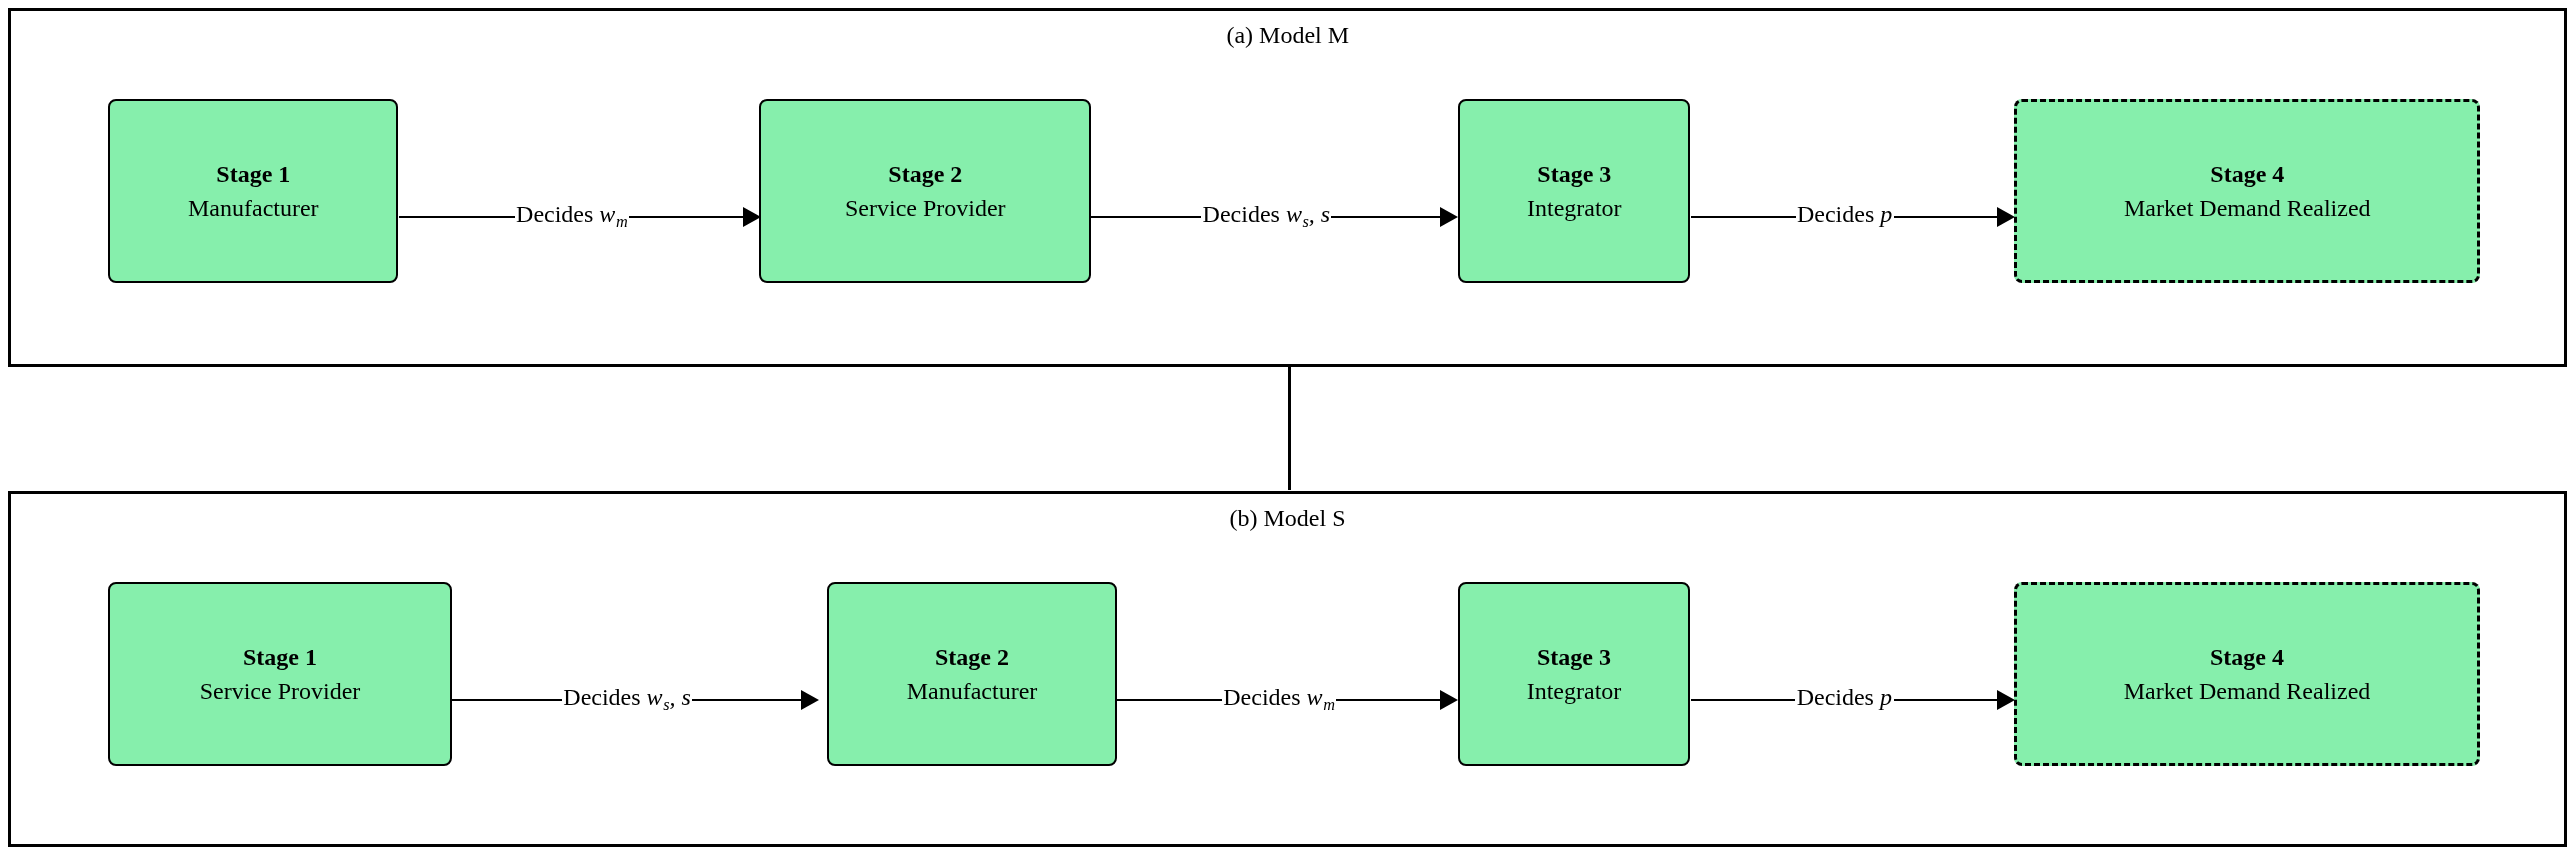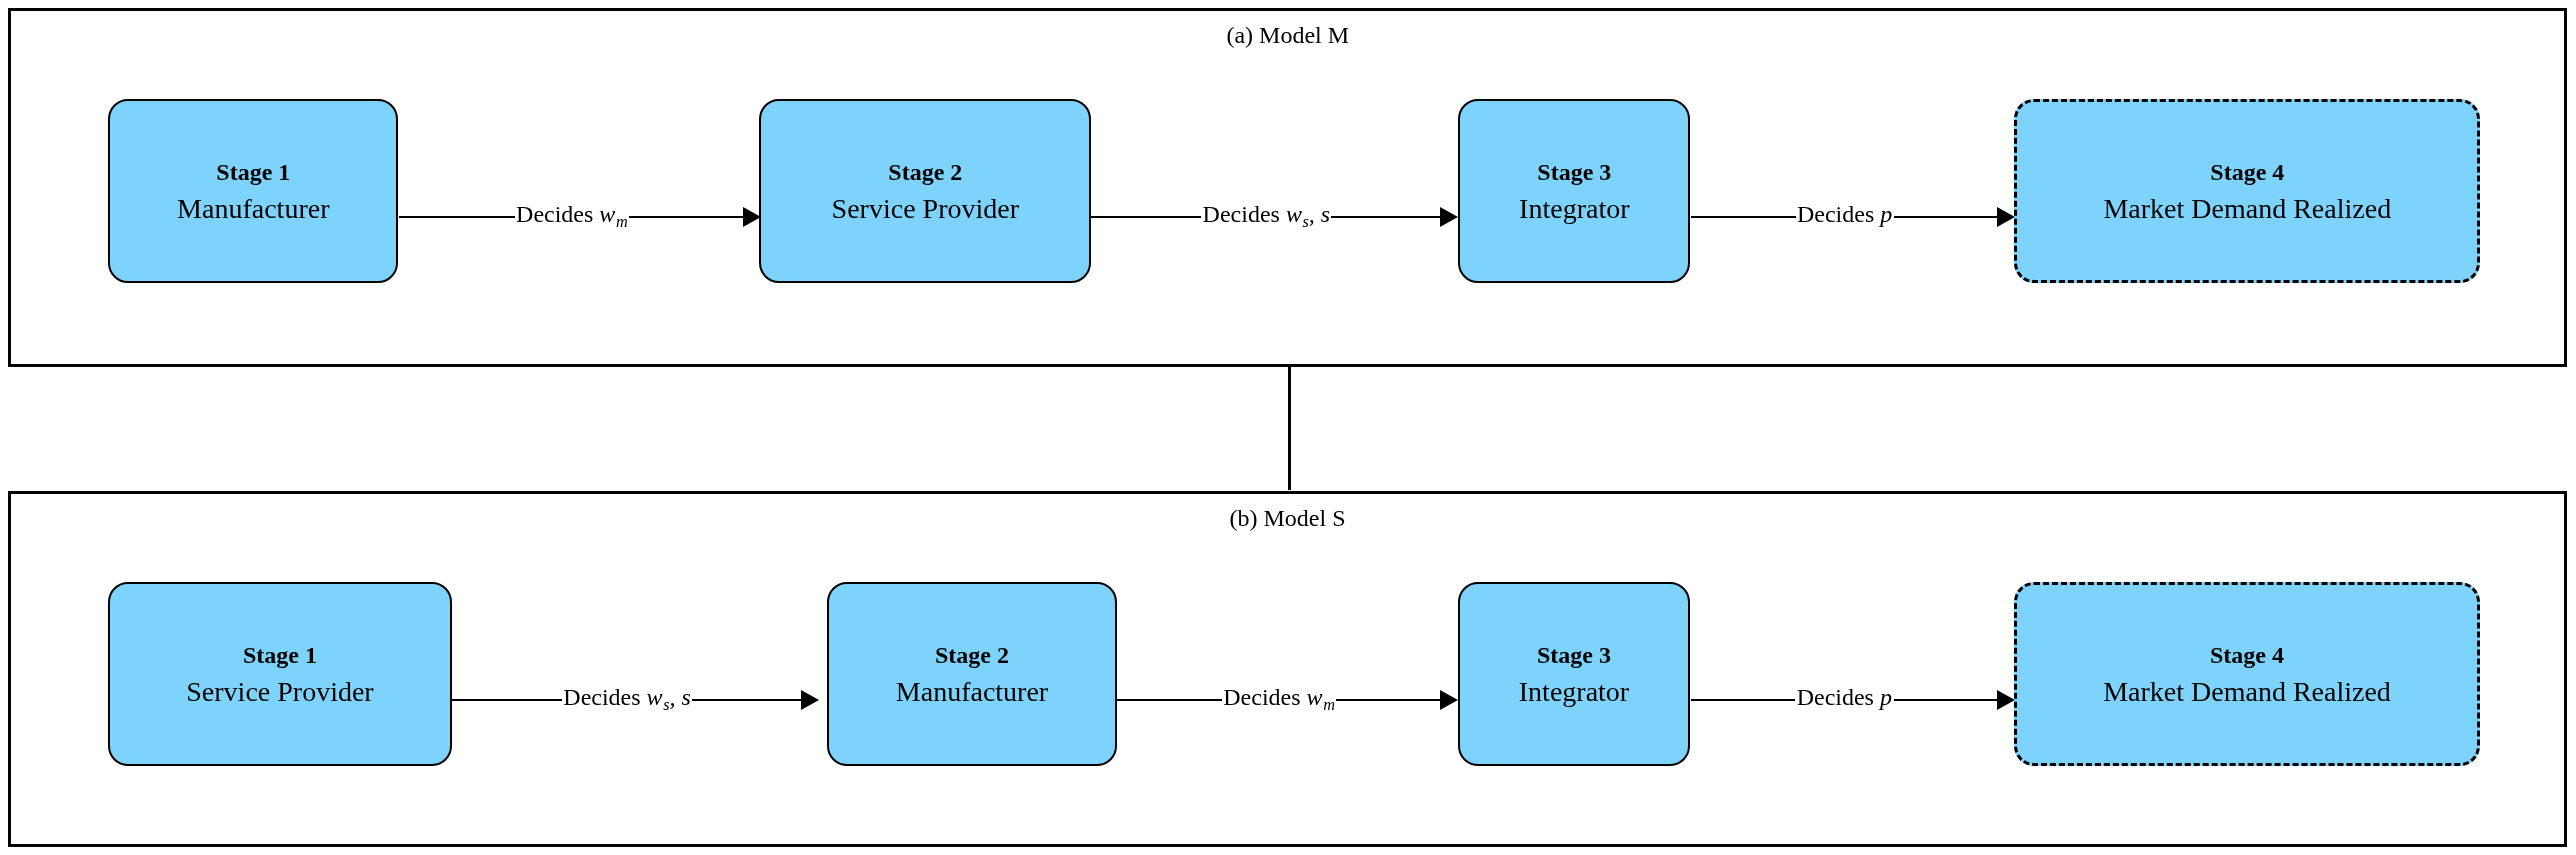--- a/index.html
+++ b/index.html
@@ -63,40 +63,40 @@
     width: 100%;
     height: 184px;
   }
 
   .stage-box {
     position: absolute;
     box-sizing: border-box;
     top: 0;
     height: 184px;
     border: 2.4px solid #000000;
-    border-radius: 20px;
-    background: #7dd3fc;
+    border-radius: 8px;
+    background: #86efac;
     display: flex;
     flex-direction: column;
     align-items: center;
     justify-content: center;
     text-align: center;
   }
   .stage-box.dashed {
     border-style: dashed;
     border-width: 3px;
   }
   .stage-title {
     font-size: 24px;
     font-weight: bold;
     line-height: 1.25;
     white-space: nowrap;
   }
   .stage-subtitle {
-    font-size: 28px;
+    font-size: 24px;
     font-weight: normal;
     line-height: 1.25;
     margin-top: 4px;
     white-space: nowrap;
     font-family: Liberation Serif, serif;
   }
 
   
   .arrow {
     position: absolute;

